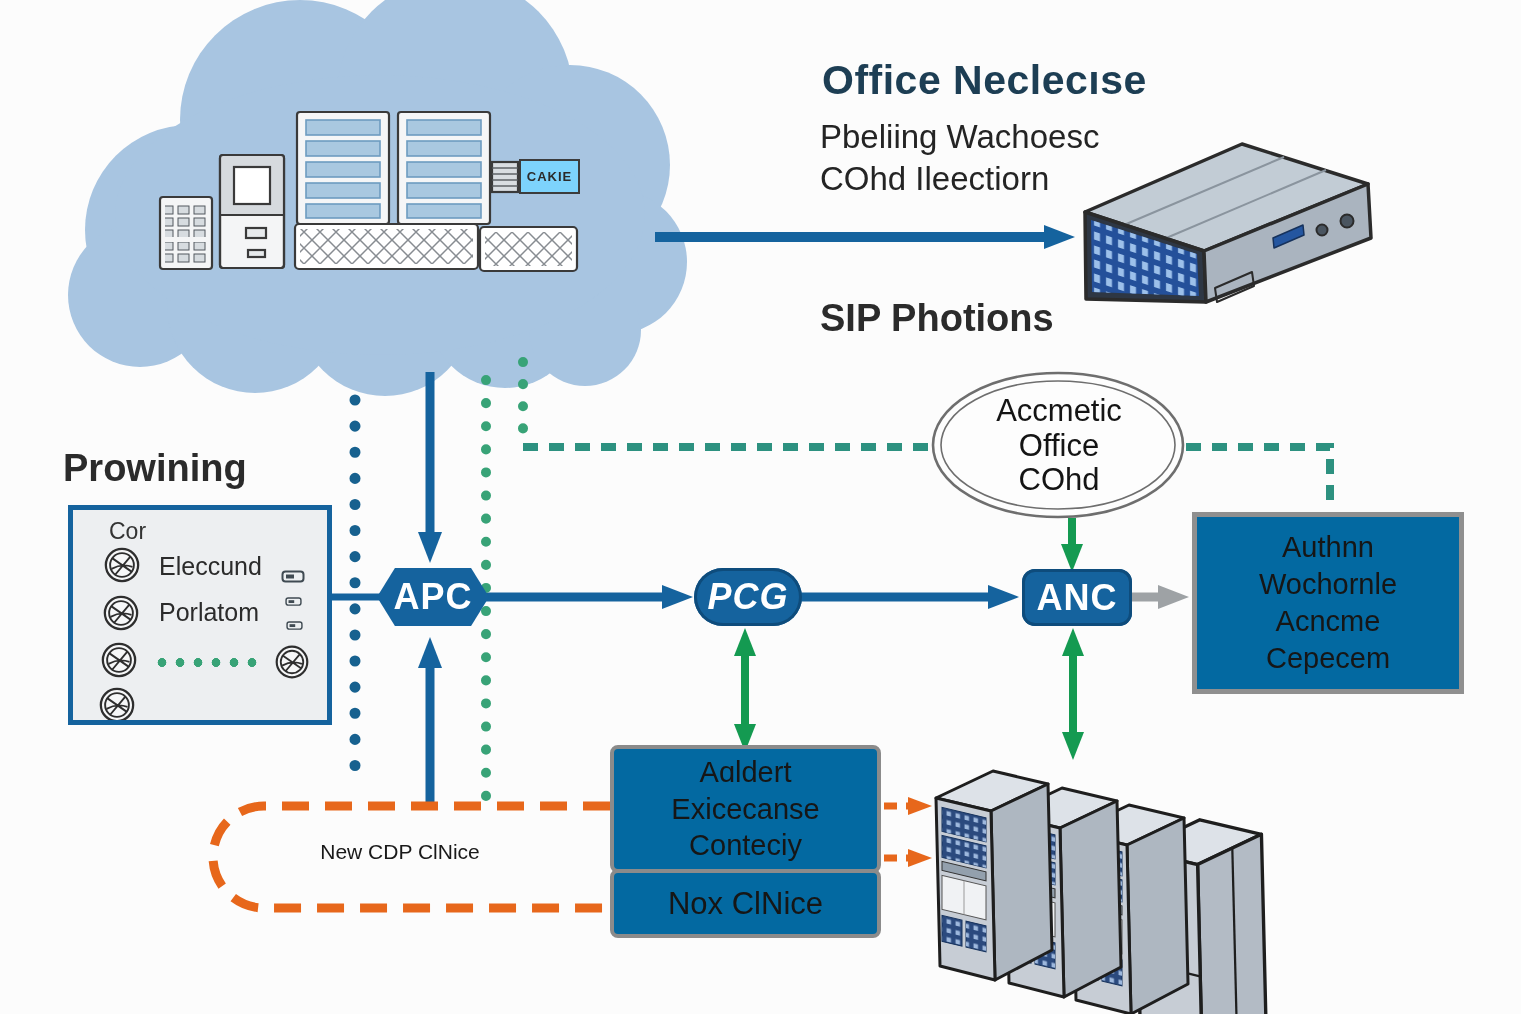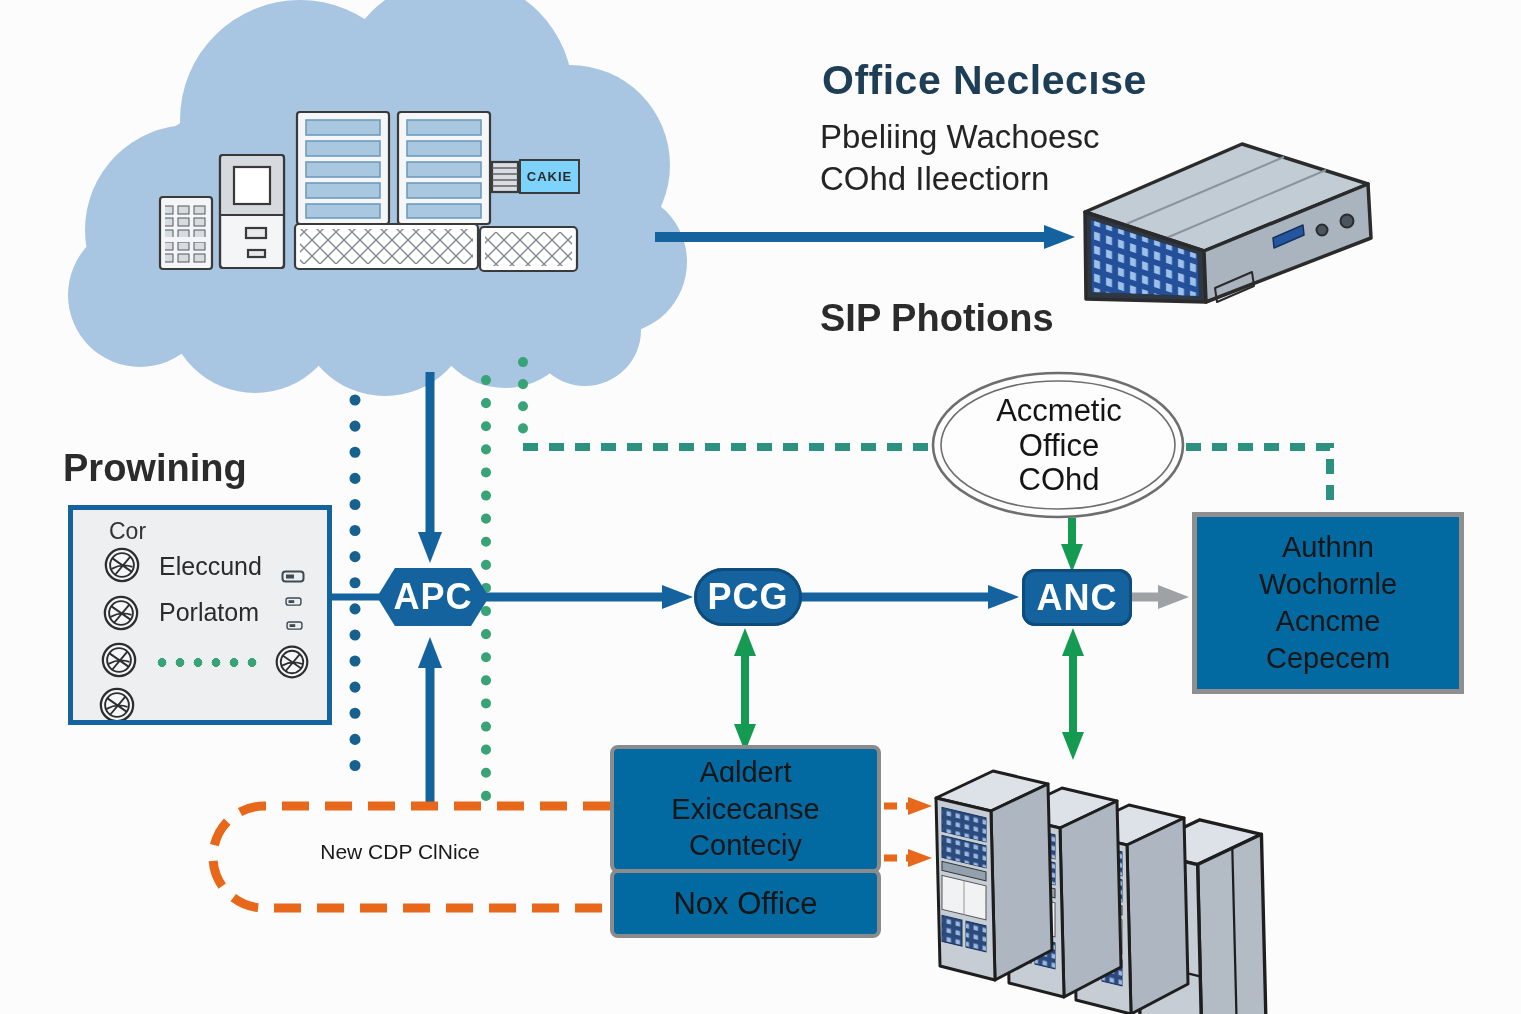--- a/index.html
+++ b/index.html
@@ -250,38 +250,38 @@
         <rect x="5" y="4.5" width="8" height="4" fill="#3f4a52"></rect>
       </svg>
   <svg class="mini" style="left:213px;top:111px;width:17px;" viewBox="0 0 24 13">
         <rect x="1.5" y="1.5" width="21" height="10" rx="3" fill="#eceff1" stroke="#3f4a52" stroke-width="2"></rect>
         <rect x="5" y="4.5" width="8" height="4" fill="#3f4a52"></rect>
       </svg>
   <div class="dotline" style="left:80px;top:148px;width:110px;"></div>
 </div>
 
 <div class="abs node node-hex" style="left:377px;top:568px;width:112px;height:58px;">APC</div>
-<div class="abs node node-pill" style="left:694px;top:568px;width:108px;height:58px;">PCG</div>
+<div class="abs node node-pill" style="left:694px;top:568px;width:108px;height:58px;font-style:italic;">PCG</div>
 <div class="abs node node-rect" style="left:1022px;top:569px;width:110px;height:57px;">ANC</div>
 
 <div class="abs ellipse-text" style="left:935px;top:376px;width:248px;height:140px;">
   <div>Accmetic</div>
   <div>Office</div>
   <div>COhd</div>
 </div>
 
 <div class="abs whitebox auth-box" style="left:1192px;top:512px;width:262px;height:172px;">
   <div>Authnn</div>
   <div>Wochornle</div>
   <div>Acncme</div>
   <div>Cepecem</div>
 </div>
 
 <div class="abs whitebox gbox" style="left:610px;top:745px;width:263px;height:120px;">
   <div>Aɑldert</div>
   <div>Exicecanse</div>
   <div>Conteciy</div>
 </div>
-<div class="abs whitebox gbox gbox-single" style="left:610px;top:869px;width:263px;height:61px;">Nox Office</div>
+<div class="abs whitebox gbox gbox-single" style="left:610px;top:869px;width:263px;height:61px;">Nox ClNice</div>
 
 <div class="abs cdp-label" style="left:235px;top:840px;width:330px;">New CDP ClNice</div>
 
 </div>
 
 </body></html>

